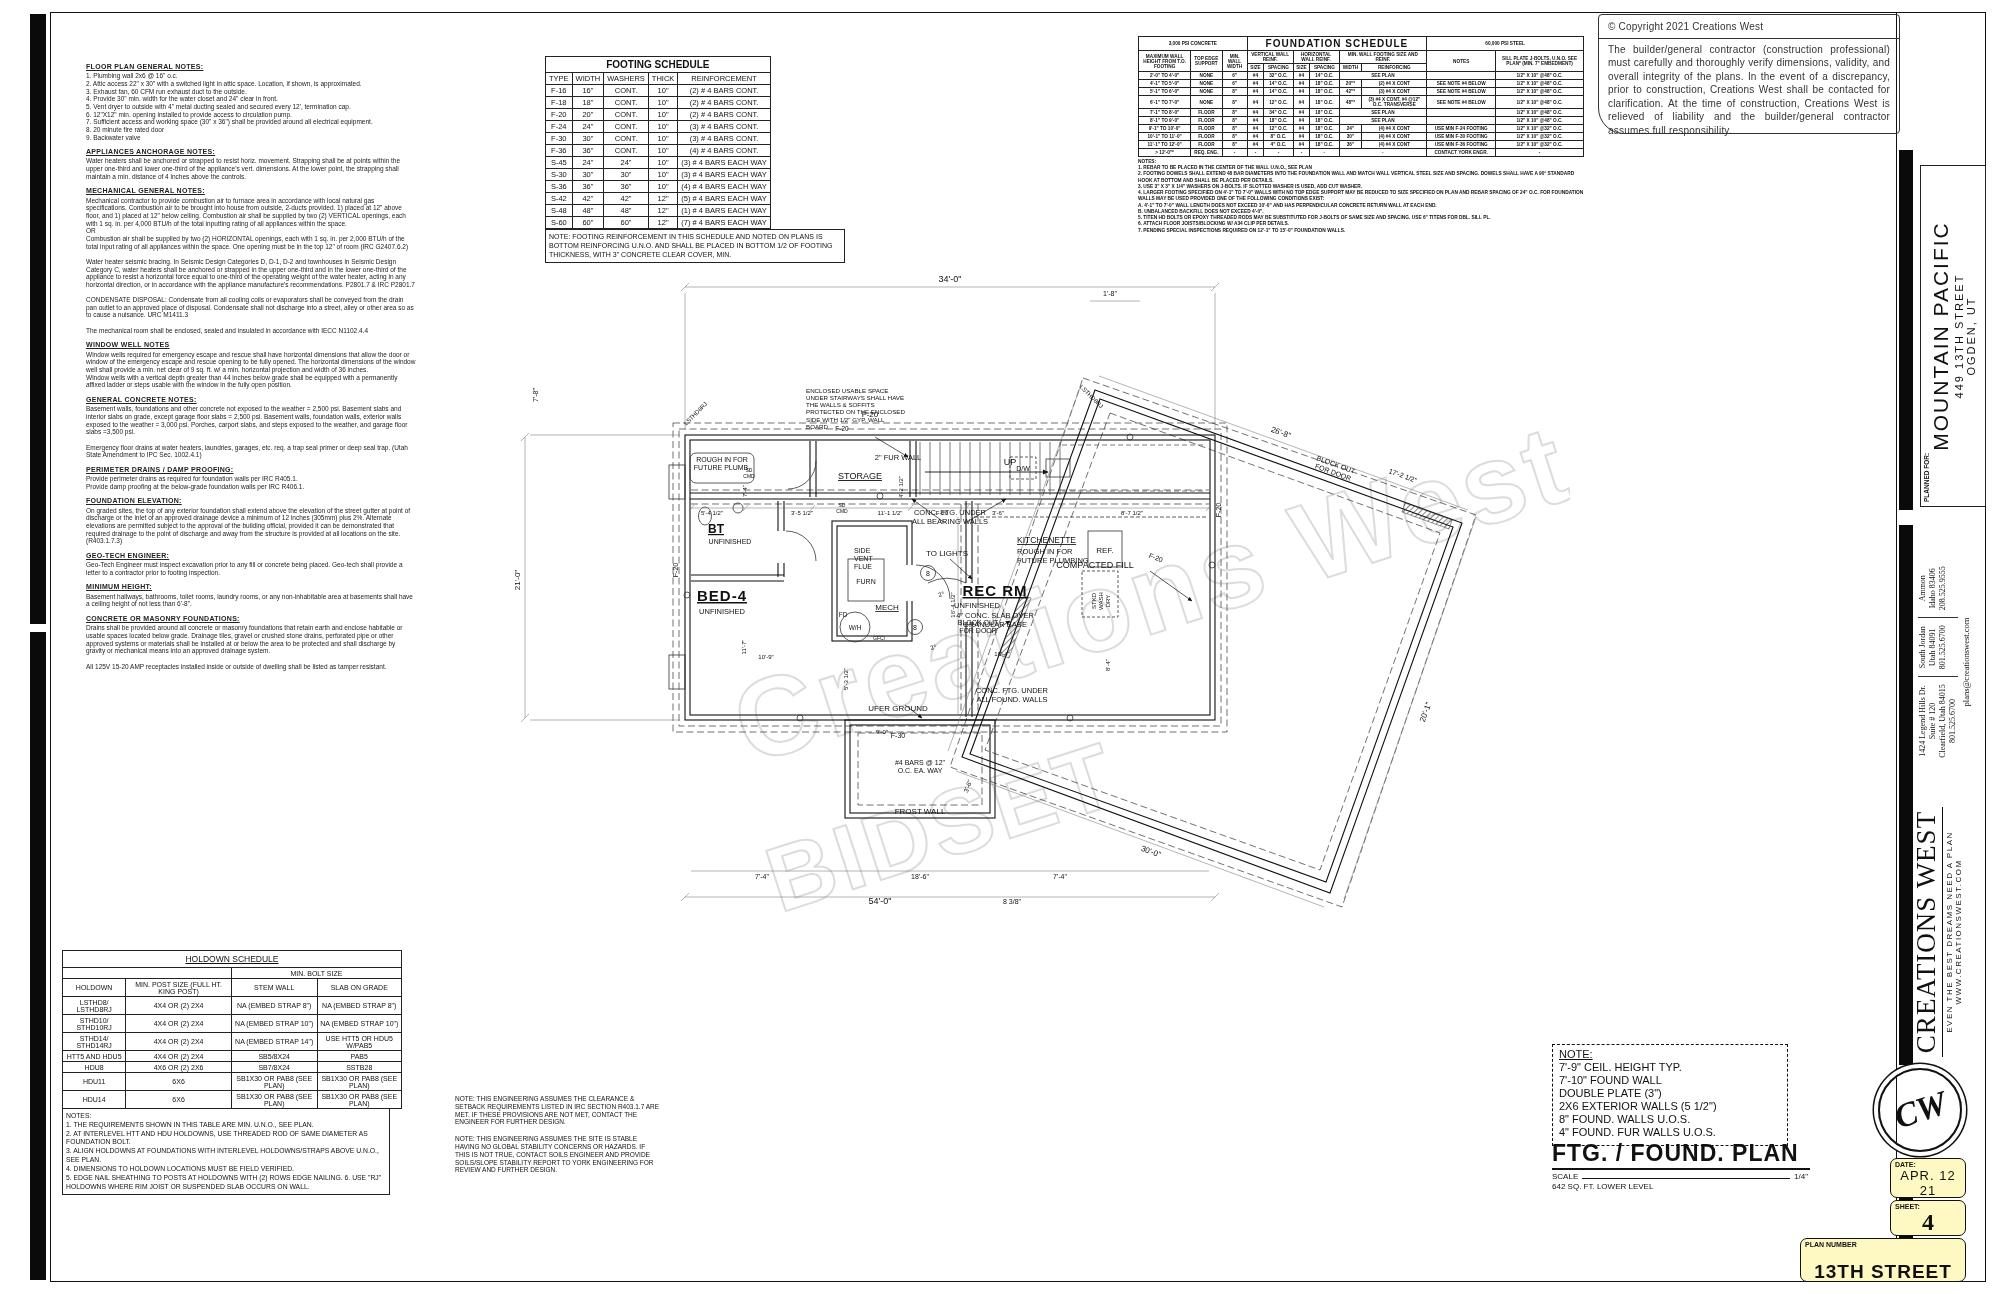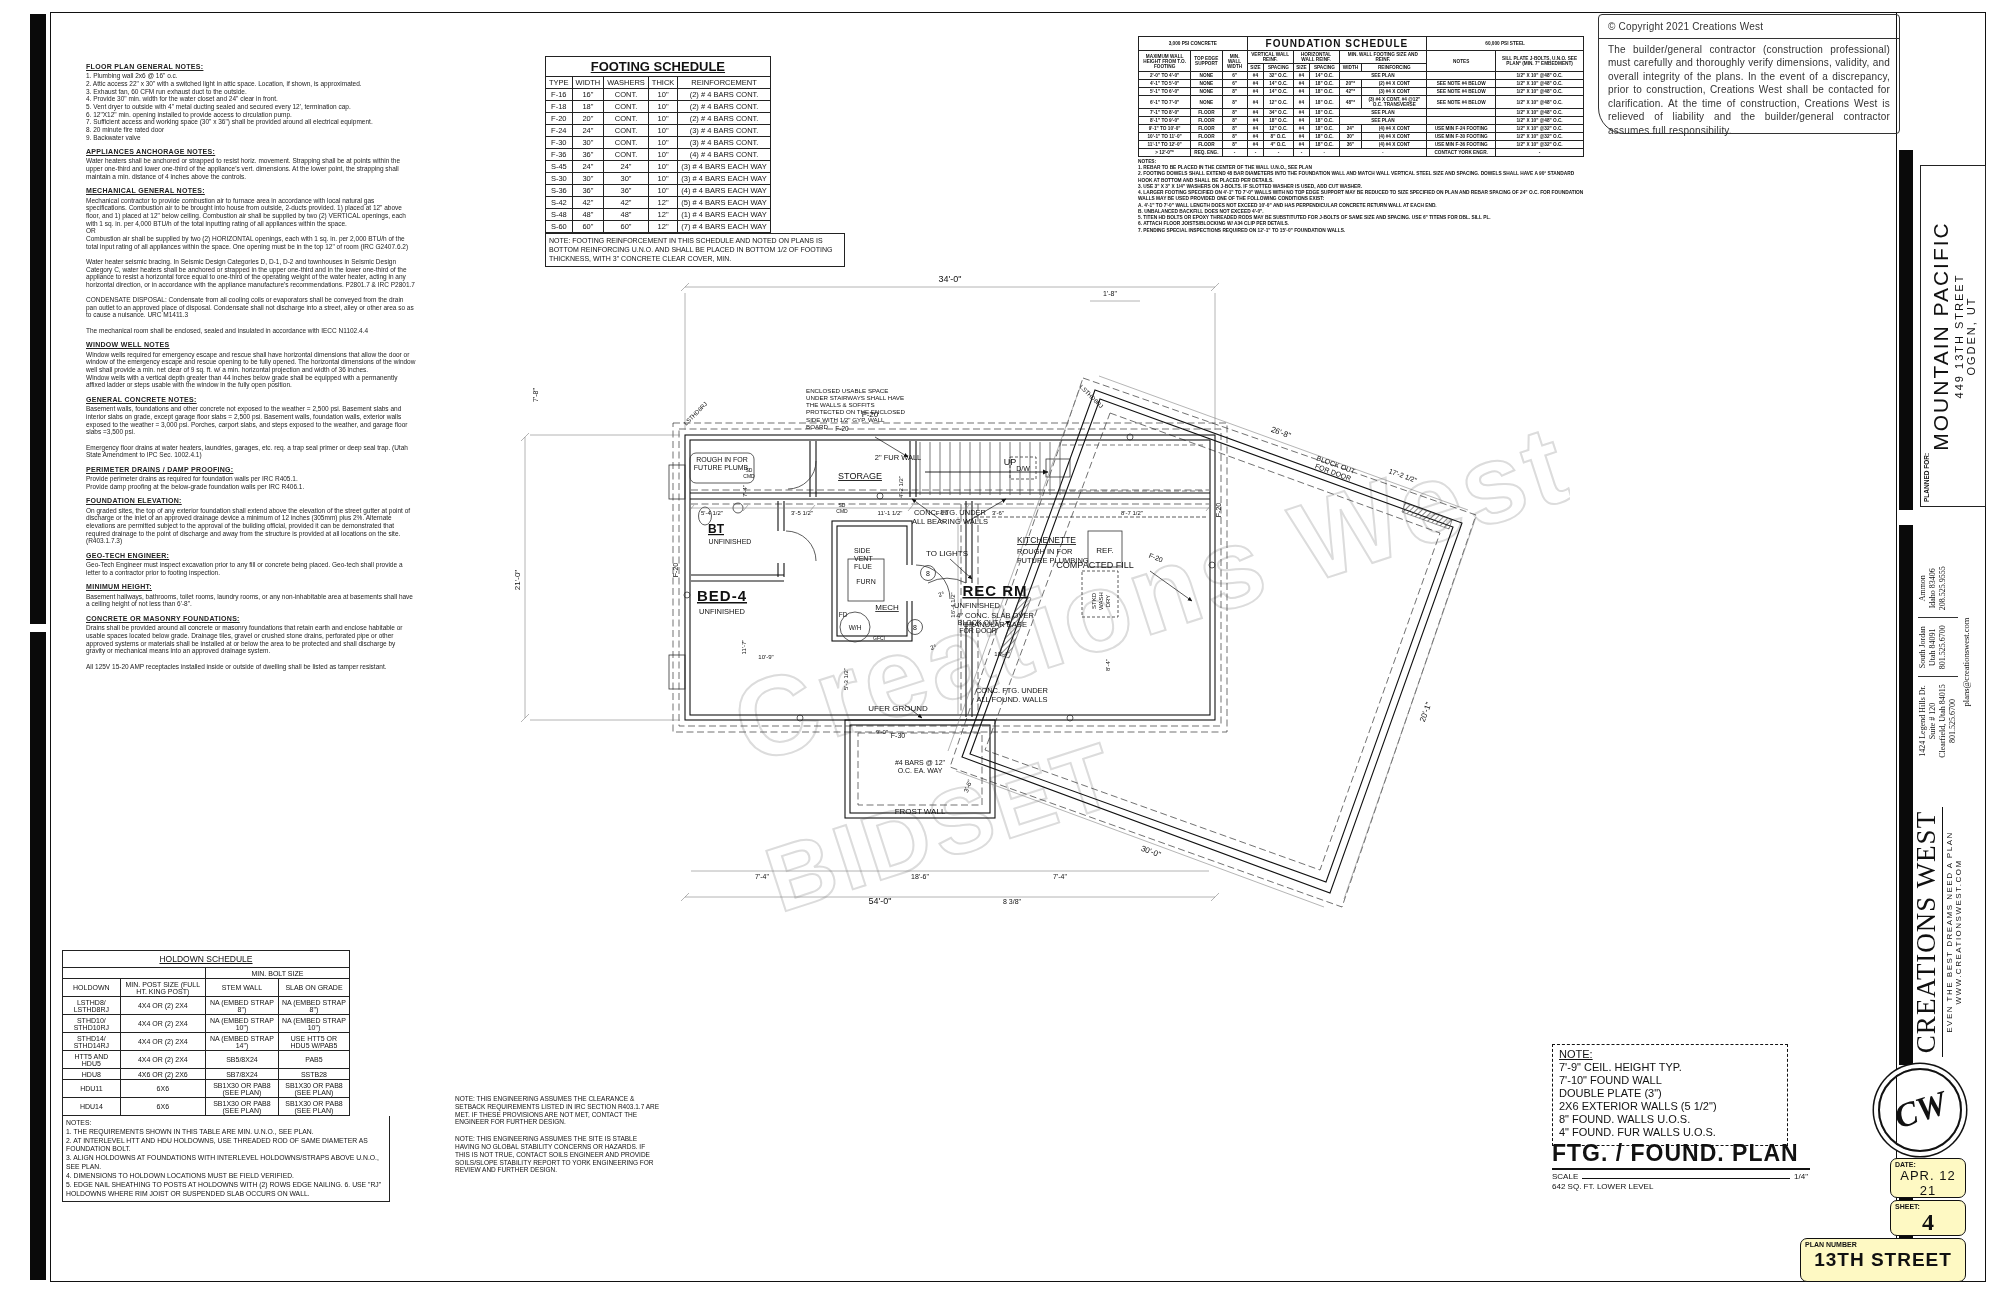--- a/index.html
+++ b/index.html
@@ -10,29 +10,29 @@
   .bar{position:absolute;background:#0a0a0a}
   
   .notes-col{position:absolute;left:86px;top:56px;width:330px;height:892px;overflow:hidden;
              font-size:6.5px;line-height:1.18;color:#222}
   .nh{font-weight:bold;text-decoration:underline;font-size:7px;margin-top:7px;letter-spacing:.3px}
   .nb{white-space:pre-line;margin-top:1px}
   
   table{border-collapse:collapse;background:#fff}
   .ftg-wrap{position:absolute;left:545px;top:56px;width:306px}
   .ftg th,.ftg td{border:1px solid #222;font-size:7.5px;font-weight:normal;padding:1px 3px;text-align:center}
-  .ftg .ttl{font-size:13px;font-weight:bold;text-decoration:underline;padding:2px}
+  .ftg .ttl{font-size:10px;font-weight:bold;padding:2px}
   .ftg-note{font-size:7px;line-height:1.25;border:1px solid #222;padding:3px;margin-top:0;width:292px;text-align:left}
   .fnd-wrap{position:absolute;left:1138px;top:36px;width:448px}
   .fnd{table-layout:fixed;width:446px}
   .fnd th,.fnd td{border:1px solid #222;font-size:4.7px;font-weight:bold;padding:1px;text-align:center;word-wrap:break-word}
   .fnd .ttl{font-size:10px;letter-spacing:1px}
   .fnd-notes{font-size:4.8px;font-weight:bold;line-height:1.3;width:446px;margin-top:2px;text-align:left}
   .hld-wrap{position:absolute;left:62px;top:950px;width:330px}
-  .hld{width:288px}
+  .hld{width:340px}
   .hld th,.hld td{border:1px solid #222;font-size:7px;font-weight:normal;padding:1.5px 2px;text-align:center}
   .hld .ttl{font-size:8.5px;text-decoration:underline;padding:3px}
   .hld-notes{border:1px solid #222;border-top:none;font-size:6.8px;line-height:1.3;padding:3px;width:320px;text-align:left}
   
   .eng-notes{position:absolute;left:455px;top:1095px;width:205px;font-size:6.5px;line-height:1.2}
   .eng-notes div{margin-bottom:9px;white-space:pre-line}
   
   .copyright{position:absolute;left:1598px;top:14px;width:300px;height:118px;border:1.2px solid #333;
              border-radius:4px 4px 4px 26px;font-size:10px;color:#333;line-height:1.35;letter-spacing:.2px}
   .copyright .sec1{padding:5px 9px 4px 9px;border-bottom:1.2px solid #333}
@@ -54,21 +54,21 @@
   .brand .nm{font-size:27px;letter-spacing:1px;border-bottom:1.5px solid #111;display:inline-block;padding:0 4px}
   .brand .tag{font-size:8px;letter-spacing:1.5px;margin-top:2px;font-family:"Liberation Sans",sans-serif}
   .brand .url{font-size:8px;letter-spacing:1.5px;font-family:"Liberation Sans",sans-serif}
   .logo{position:absolute;left:1878px;top:1068px;width:80px;height:80px;border:2px solid #111;border-radius:50%;
         box-shadow:0 0 0 4px #fff,0 0 0 5.5px #111;display:flex;align-items:center;justify-content:center}
   .logo span{font-family:"Liberation Serif",serif;font-style:italic;font-size:34px;transform:rotate(-18deg);font-weight:bold}
   .dbox{position:absolute;border:1.6px solid #111;border-radius:7px;background:#fef9c3}
   .dbox .l{font-size:7px;font-weight:bold;padding:2px 0 0 4px}
   .date-v{font-size:13px;text-align:center;letter-spacing:1px}
   .sheet-v{font-size:24px;font-weight:bold;text-align:center;line-height:1;font-family:"Liberation Serif",serif}
-  .plan-v{font-size:19px;font-weight:bold;text-align:center;letter-spacing:1px;margin-top:1px}
+  .plan-v{font-size:19px;font-weight:bold;text-align:center;letter-spacing:1px;margin-top:13px}
   
   .note-box{position:absolute;left:1552px;top:1044px;width:222px;height:94px;border:1.6px dashed #111;
             padding:3px 6px;font-size:11px;line-height:1.18;font-family:"Liberation Sans",sans-serif}
   .note-box div:first-child{text-decoration:underline}
   .dtitle{position:absolute;left:1552px;top:1140px;width:258px;font-size:23px;font-weight:bold;letter-spacing:1px;
           border-bottom:2.5px solid #111;padding-bottom:1px}
   .scale-row{position:absolute;left:1552px;top:1172px;width:256px;display:flex;align-items:flex-end;font-size:8px}
   .scale-row .rule{flex:1;border-bottom:1px solid #111;margin:0 4px 2px 4px}
   .area-line{position:absolute;left:1552px;top:1182px;font-size:8px}
   

